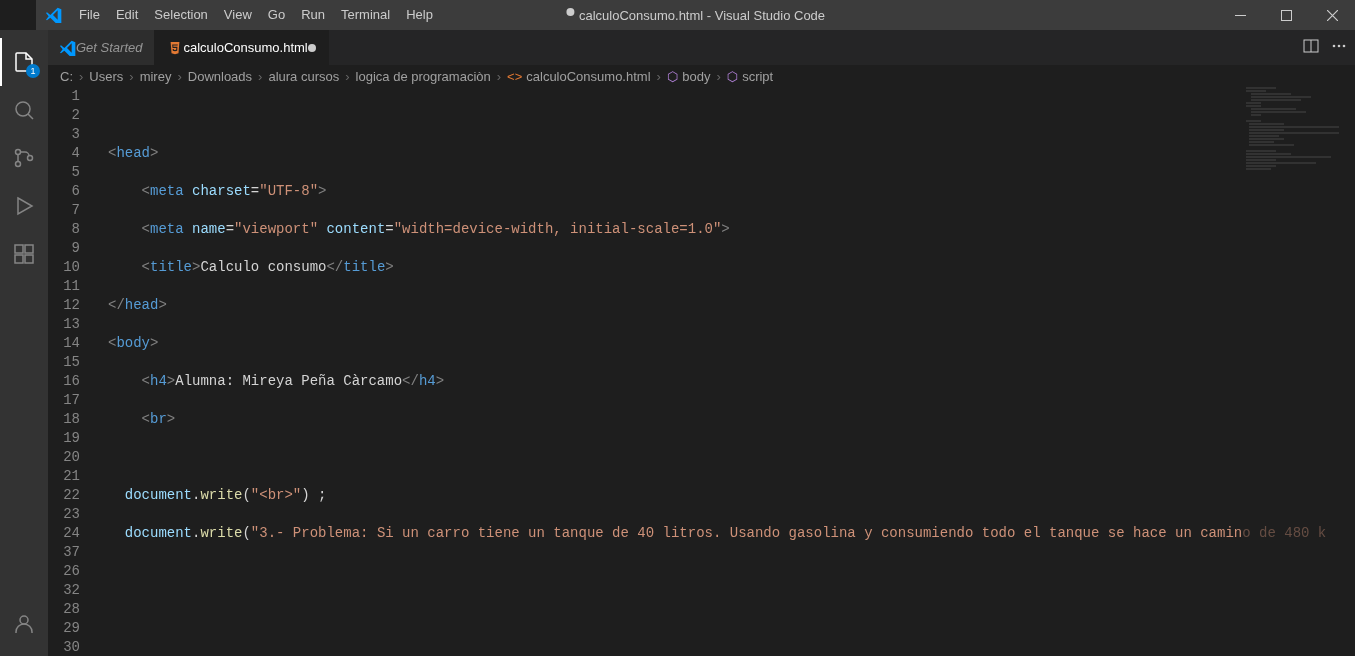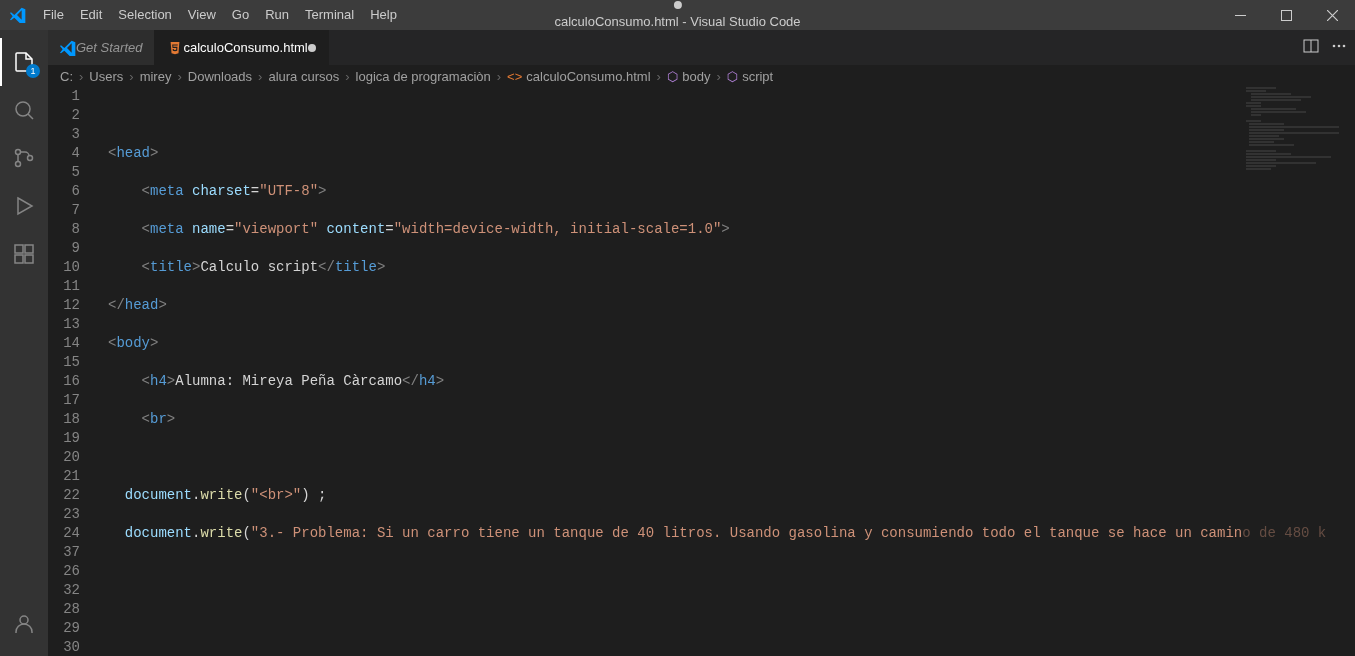--- a/index.html
+++ b/index.html
@@ -1,22 +1,22 @@
 <!DOCTYPE html>
 <html><head>
 <meta charset="utf-8">
 <style>
 * { margin: 0; padding: 0; box-sizing: border-box; }
 body { font-family: 'Segoe UI', sans-serif; background: #1e1e1e; color: #cccccc; width: 1355px; height: 656px; overflow: hidden; font-size: 13px; }
 
-.titlebar { height: 30px; background: #3c3c3c; display: flex; align-items: center; position: relative; }
+.titlebar { height: 30px; background: #3c3c3c; display: flex; align-items: center; position: relative; margin-left: 36px; }
 .titlebar-logo { width: 35px; display: flex; align-items: center; justify-content: center; }
 .menu-bar { display: flex; }
 .menu-item { padding: 0 8px; height: 30px; line-height: 30px; color: #cccccc; cursor: pointer; }
-.titlebar-title { position: absolute; left: 50%; transform: translateX(-50%); color: #cccccc; display: flex; align-items: center; gap: 5px; flex-direction: column; }
+.titlebar-title { position: absolute; left: 50%; transform: translateX(-50%); color: #cccccc; display: flex; gap: 5px; }
 .titlebar-title .dot { width: 8px; height: 8px; border-radius: 50%; background: #cccccc; }
 .window-controls { margin-left: auto; display: flex; }
 .window-control { width: 46px; height: 30px; display: flex; align-items: center; justify-content: center; color: #cccccc; }
 
 .main-container { display: flex; height: calc(100% - 30px); }
 .activity-bar { width: 48px; background: #333333; display: flex; flex-direction: column; align-items: center; padding-top: 8px; }
 .activity-item { width: 48px; height: 48px; display: flex; align-items: center; justify-content: center; position: relative; color: #858585; }
 .activity-item.active { color: #ffffff; }
 .activity-item.active::before { content: ''; position: absolute; left: 0; top: 0; bottom: 0; width: 2px; background: #ffffff; }
 .activity-badge { position: absolute; bottom: 8px; right: 8px; background: #007acc; color: white; border-radius: 10px; font-size: 9px; min-width: 14px; height: 14px; display: flex; align-items: center; justify-content: center; padding: 0 3px; }
@@ -241,21 +241,21 @@
         <div class="ln">32</div>
         <div class="ln">28</div>
         <div class="ln">29</div>
         <div class="ln">30</div>
       </div>
       <div class="code-content">
 <div class="code-line"></div>
 <div class="code-line"><span class="tk-bracket">&lt;</span><span class="tk-tag">head</span><span class="tk-bracket">&gt;</span></div>
 <div class="code-line">    <span class="tk-bracket">&lt;</span><span class="tk-tag">meta</span> <span class="tk-attr">charset</span><span class="tk-op">=</span><span class="tk-string">"UTF-8"</span><span class="tk-bracket">&gt;</span></div>
 <div class="code-line">    <span class="tk-bracket">&lt;</span><span class="tk-tag">meta</span> <span class="tk-attr">name</span><span class="tk-op">=</span><span class="tk-string">"viewport"</span> <span class="tk-attr">content</span><span class="tk-op">=</span><span class="tk-string">"width=device-width, initial-scale=1.0"</span><span class="tk-bracket">&gt;</span></div>
-<div class="code-line">    <span class="tk-bracket">&lt;</span><span class="tk-tag">title</span><span class="tk-bracket">&gt;</span><span class="tk-text">Calculo script</span><span class="tk-bracket">&lt;/</span><span class="tk-tag">title</span><span class="tk-bracket">&gt;</span></div>
+<div class="code-line">    <span class="tk-bracket">&lt;</span><span class="tk-tag">title</span><span class="tk-bracket">&gt;</span><span class="tk-text">Calculo consumo</span><span class="tk-bracket">&lt;/</span><span class="tk-tag">title</span><span class="tk-bracket">&gt;</span></div>
 <div class="code-line"><span class="tk-bracket">&lt;/</span><span class="tk-tag">head</span><span class="tk-bracket">&gt;</span></div>
 <div class="code-line"><span class="tk-bracket">&lt;</span><span class="tk-tag">body</span><span class="tk-bracket">&gt;</span></div>
 <div class="code-line">    <span class="tk-bracket">&lt;</span><span class="tk-tag">h4</span><span class="tk-bracket">&gt;</span><span class="tk-text">Alumna: Mireya Peña Càrcamo</span><span class="tk-bracket">&lt;/</span><span class="tk-tag">h4</span><span class="tk-bracket">&gt;</span></div>
 <div class="code-line">    <span class="tk-bracket">&lt;</span><span class="tk-tag">br</span><span class="tk-bracket">&gt;</span></div>
 <div class="code-line"></div>
 <div class="code-line">  <span class="tk-var">document</span><span class="tk-op">.</span><span class="tk-prop">write</span><span class="tk-op">(</span><span class="tk-string">"&lt;br&gt;"</span><span class="tk-op">)</span><span> ;</span></div>
 <div class="code-line">  <span class="tk-var">document</span><span class="tk-op">.</span><span class="tk-prop">write</span><span class="tk-op">(</span><span class="tk-string">"3.- Problema: Si un carro tiene un tanque de 40 litros. Usando gasolina y consumiendo todo el tanque se hace un camino de 480 k</span></div>
 
 
 

